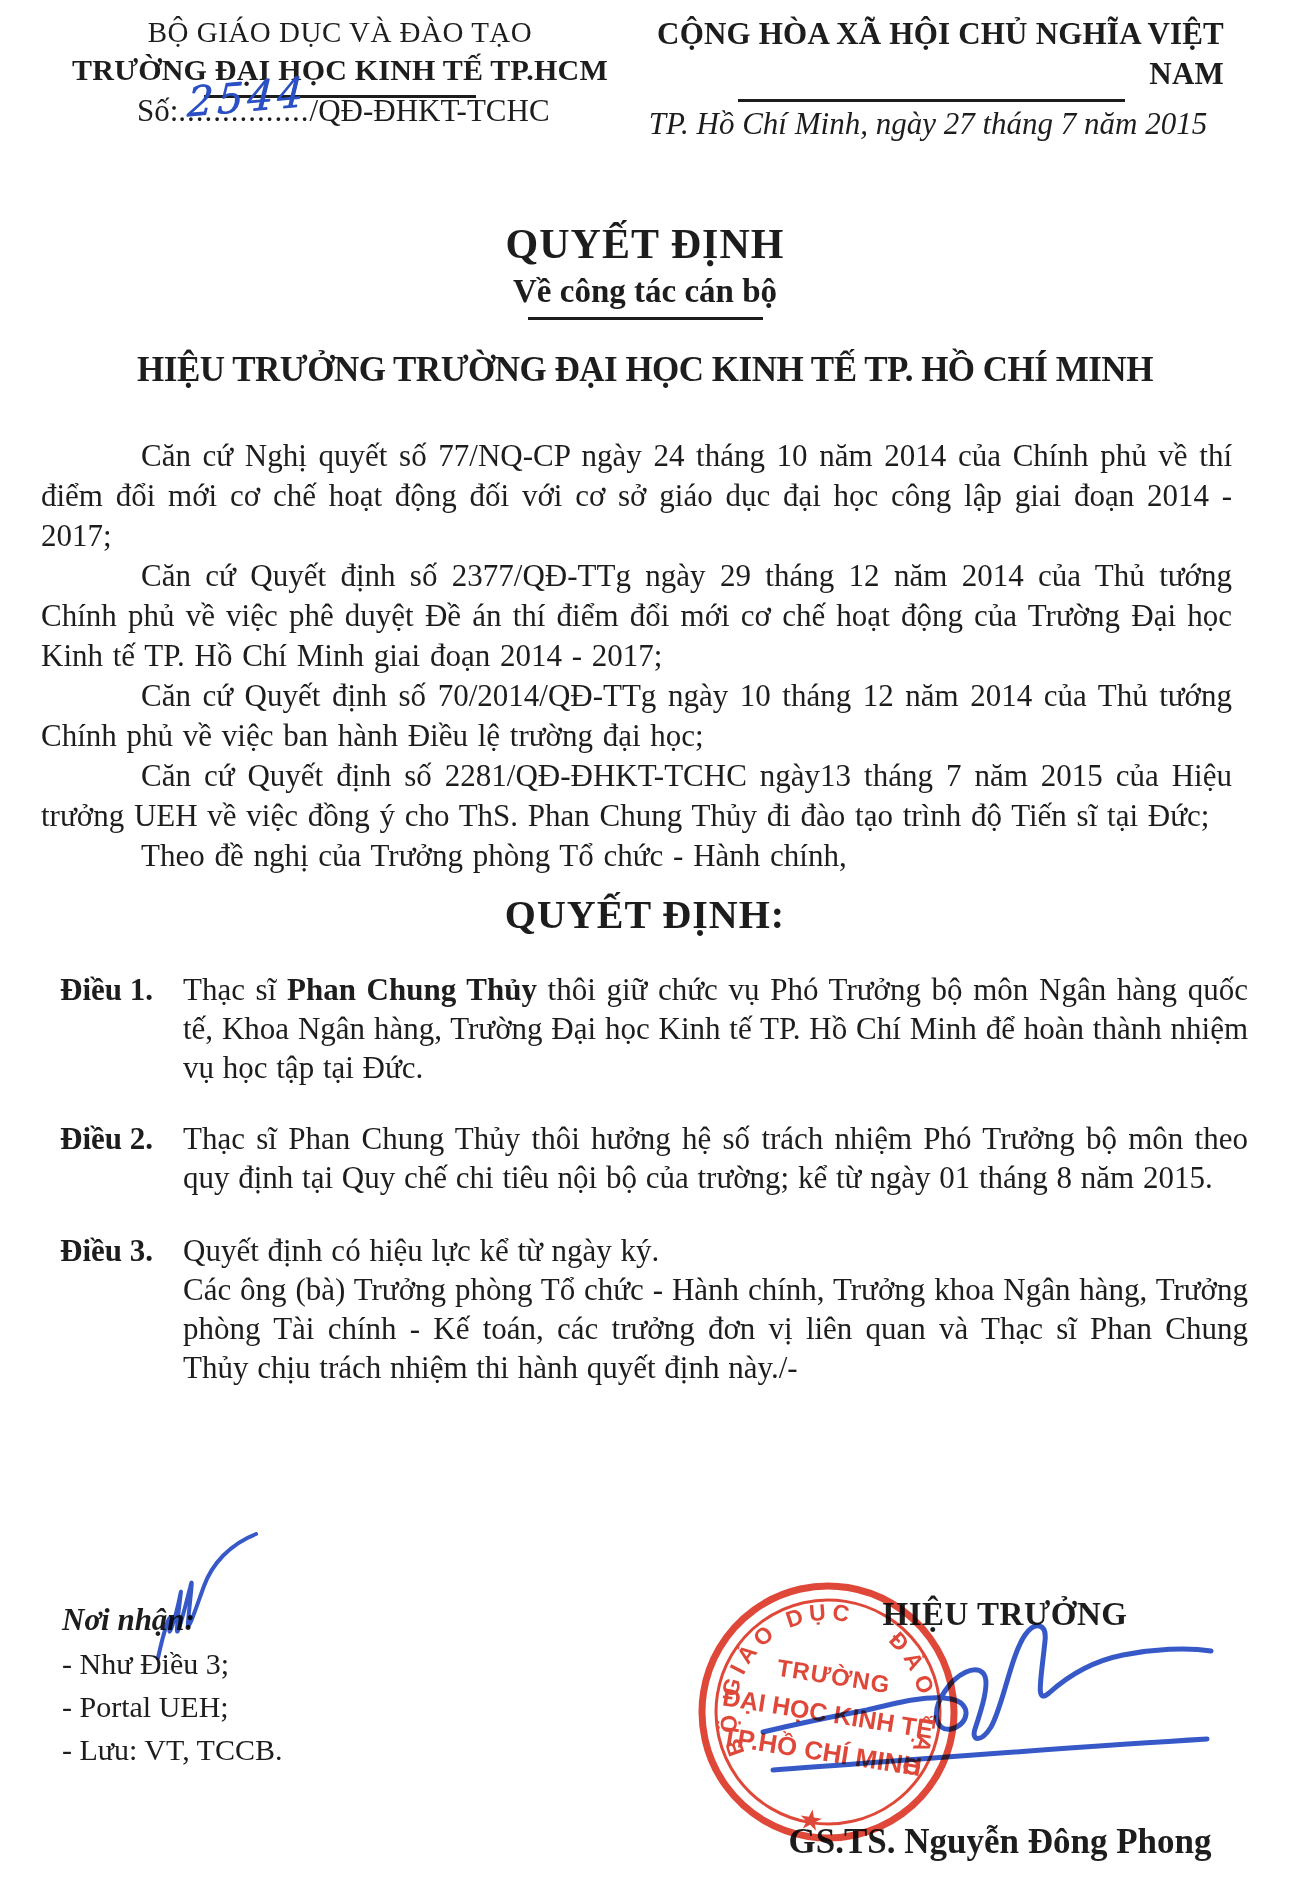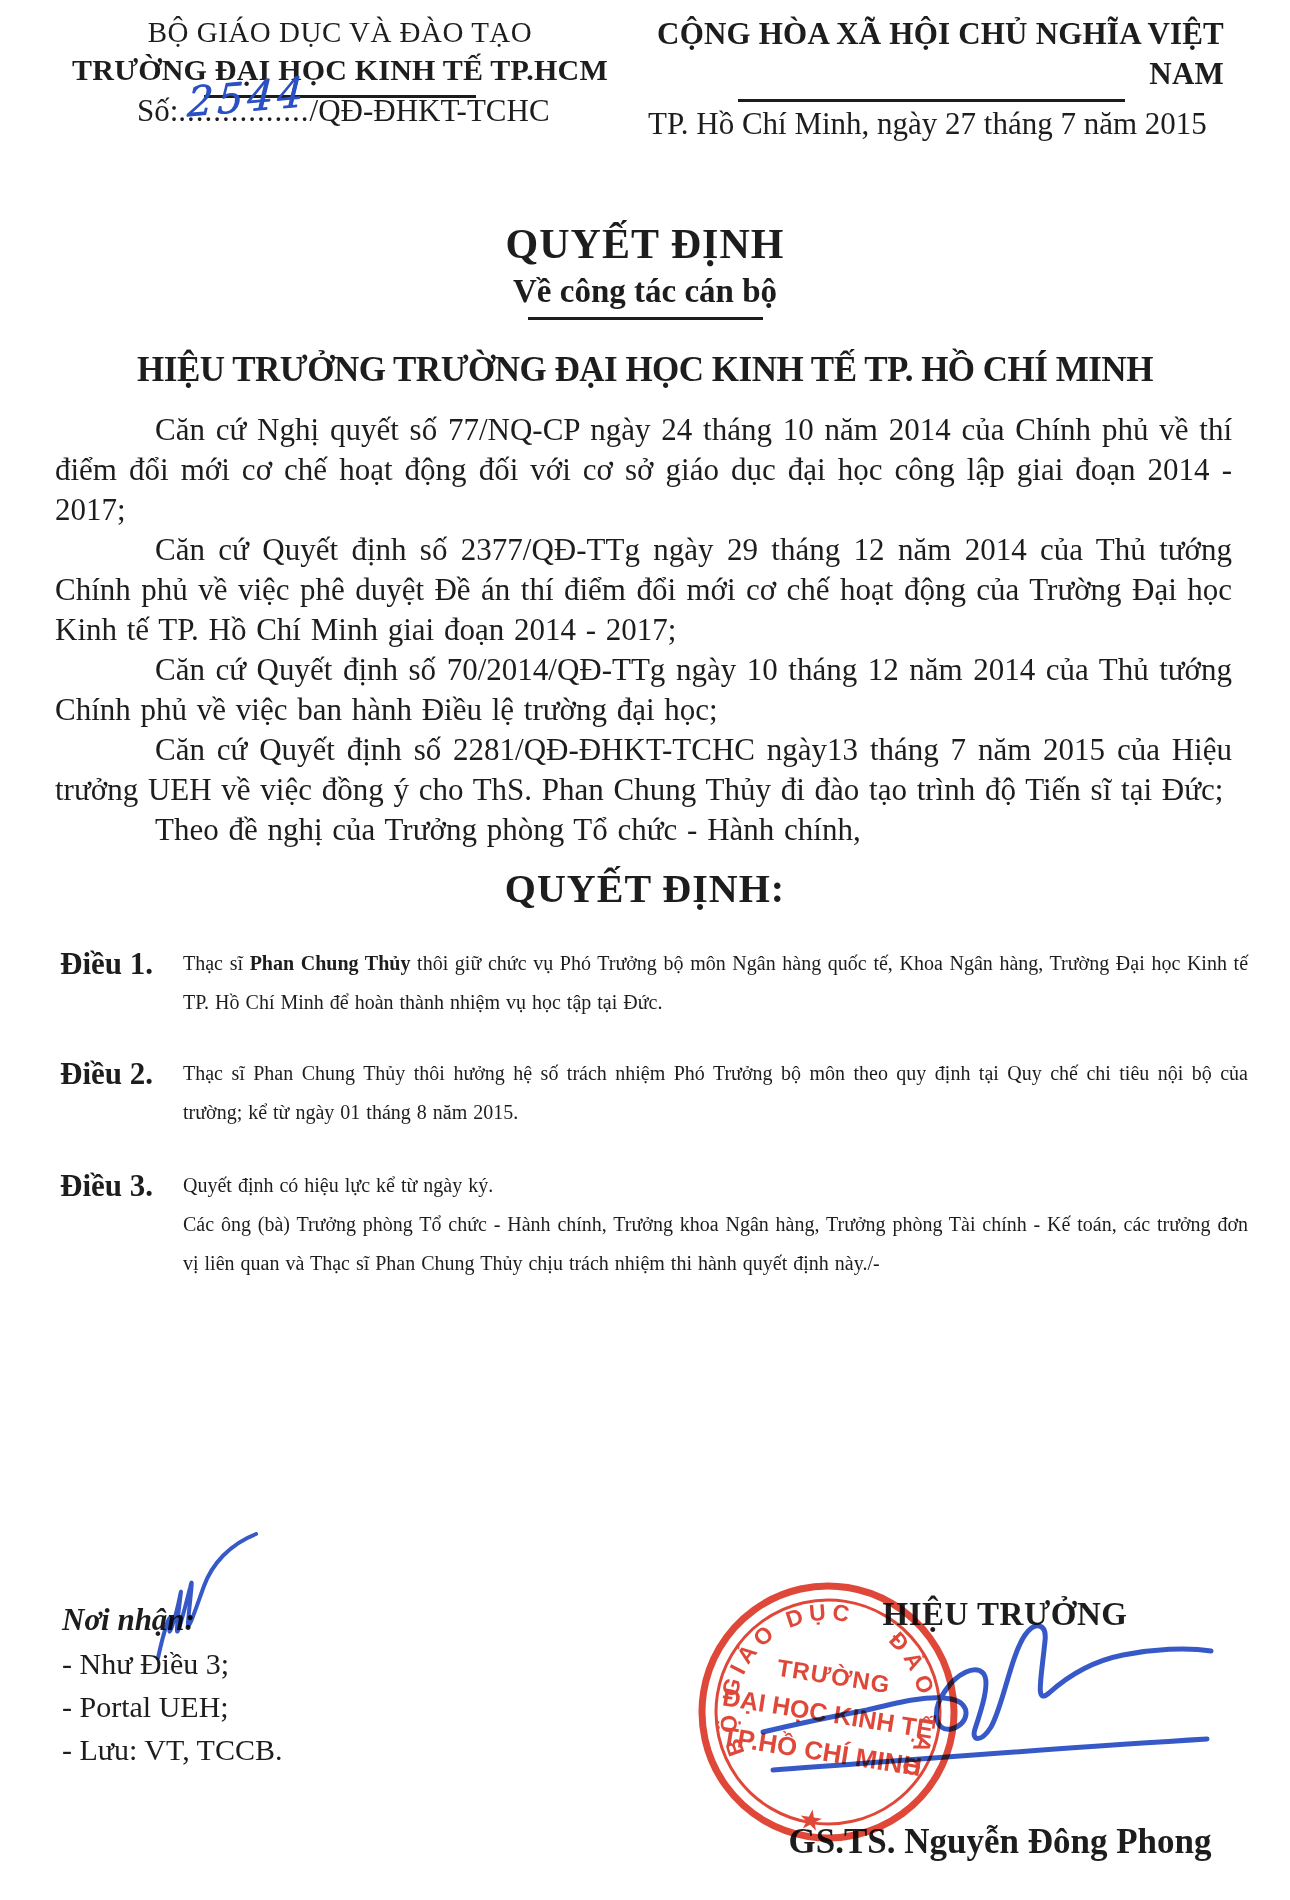--- a/index.html
+++ b/index.html
@@ -26,43 +26,43 @@
   .hand-number{
     position:absolute;left:50px;top:-20px;
     font-family:"DejaVu Serif",serif;
     font-style:italic;
     font-size:41px;
     color:#2b50c4;
     letter-spacing:4px;
     transform:rotate(-5deg) skewX(-8deg);
     text-shadow:.5px .5px 0 #2b50c4;
   }
-  .place-date{position:absolute;left:648px;top:106px;width:560px;text-align:left;
-    font-size:31px;white-space:nowrap;}
+  .place-date{position:absolute;left:648px;top:106px;width:560px;text-align:center;
+    font-size:31px;font-style:italic;white-space:nowrap;}
   
   .title-block{text-align:center;margin-top:44px;}
   .doc-title{font-size:42px;line-height:50px;font-weight:700;letter-spacing:1px;}
   .doc-subtitle{font-size:33px;line-height:44px;font-weight:700;}
   .title-rule{width:235px;border-top:3px solid #1c1c1c;margin:4px auto 0;}
   .issuer{margin-top:28px;text-align:center;font-size:35px;line-height:44px;font-weight:700;letter-spacing:-.5px;}
   
-  .preamble{margin-top:18px;padding:0 58px 0 55px;}
+  .preamble{margin-top:44px;padding:0 58px 0 41px;}
   .preamble p{
     margin:0;font-size:31px;line-height:40px;
     text-align:justify;text-indent:100px;word-spacing:2px;
   }
   .decision-heading{margin-top:14px;text-align:center;font-size:40px;line-height:50px;font-weight:700;letter-spacing:1px;}
   
   .articles{padding:0 42px 0 60px;}
   .article{display:flex;margin:0;}
   .article-1{margin-top:30px;}
   .article-2{margin-top:32px;}
   .article-3{margin-top:34px;}
   .article-label{flex:0 0 123px;font-size:31px;line-height:39px;font-weight:700;}
-  .article-body{flex:1;font-size:20px;line-height:39px;text-align:justify;word-spacing:1px;}
+  .article-body{flex:1;font-size:31px;line-height:39px;text-align:justify;word-spacing:1px;}
   .article-body p{margin:0;}
   .bold{font-weight:700;}
   
   .recipients{position:absolute;left:62px;top:1598px;}
   .recipients-heading{font-size:31px;line-height:44px;font-weight:700;font-style:italic;}
   .recipient-item{font-size:30px;line-height:43px;}
   .sign-title{position:absolute;left:860px;top:1596px;width:290px;text-align:center;
     font-size:33px;font-weight:700;letter-spacing:.5px;}
   .sign-name{position:absolute;left:755px;top:1822px;width:490px;text-align:center;
     font-size:35px;font-weight:700;}

